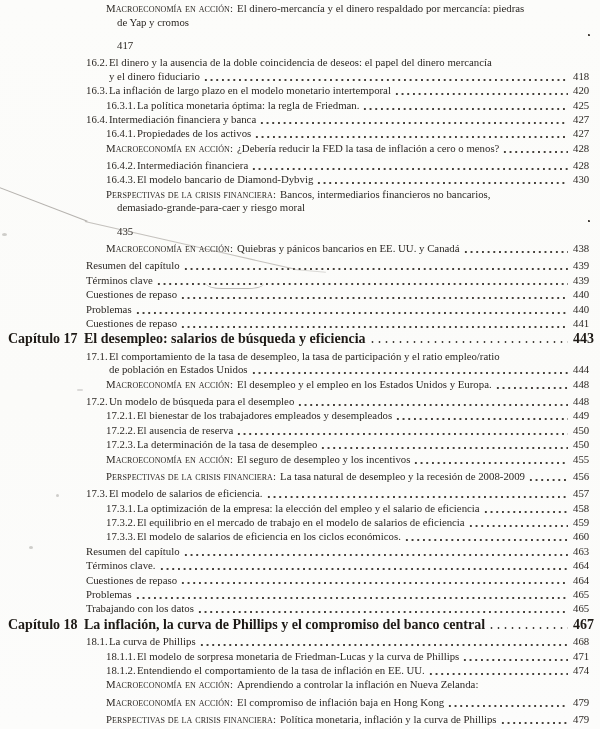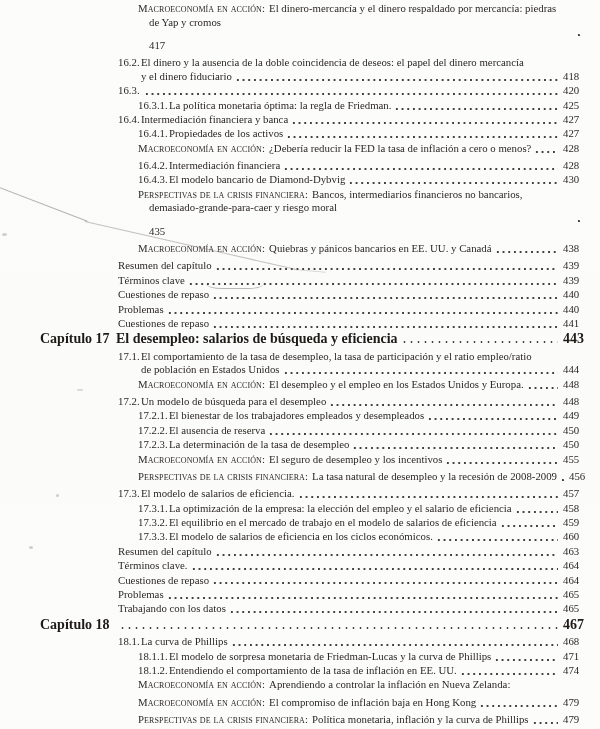--- a/index.html
+++ b/index.html
@@ -10,23 +10,22 @@
     overflow:hidden;
     font-family:"Liberation Serif","DejaVu Serif",serif;
     color:#2c2824;
     box-sizing:border-box;
     padding-top:2px;
   }
   #toc{position:relative;}
   .row{
     position:relative;
     padding-left:86px;
-    padding-right:15px;
+    padding-right:5px;
     font-size:10.8px;
-    margin-left:32px;
   }
   .row + .row{margin-top:0.9px;}
   #toc > .row:first-child{margin-top:0;}
   .line{
     display:flex;
     align-items:baseline;
     line-height:13.5px;
     white-space:pre;
   }
   .num{flex:none;display:inline-block;}
@@ -98,21 +97,21 @@
   <div id="toc">
       <div class="row feature">
         <div class="line"><span class="label">Macroeconomía en acción:</span><span class="txt">El dinero-mercancía y el dinero respaldado por mercancía: piedras</span></div>
         <div class="line cont"><span class="txt">de Yap y cromos</span><span class="dots"></span><span class="pg">417</span></div>
       </div>
       <div class="row section">
         <div class="line"><span class="num">16.2.</span><span class="txt">El dinero y la ausencia de la doble coincidencia de deseos: el papel del dinero mercancía</span></div>
         <div class="line cont"><span class="txt">y el dinero fiduciario</span><span class="dots"></span><span class="pg">418</span></div>
       </div>
       <div class="row section">
-        <div class="line"><span class="num">16.3.</span><span class="dots"></span><span class="pg">420</span></div>
+        <div class="line"><span class="num">16.3.</span><span class="txt">La inflación de largo plazo en el modelo monetario intertemporal</span><span class="dots"></span><span class="pg">420</span></div>
       </div>
       <div class="row subsection">
         <div class="line"><span class="num">16.3.1.</span><span class="txt">La política monetaria óptima: la regla de Friedman.</span><span class="dots"></span><span class="pg">425</span></div>
       </div>
       <div class="row section">
         <div class="line"><span class="num">16.4.</span><span class="txt">Intermediación financiera y banca</span><span class="dots"></span><span class="pg">427</span></div>
       </div>
       <div class="row subsection">
         <div class="line"><span class="num">16.4.1.</span><span class="txt">Propiedades de los activos</span><span class="dots"></span><span class="pg">427</span></div>
       </div>
@@ -198,21 +197,21 @@
         <div class="line"><span class="txt">Cuestiones de repaso</span><span class="dots"></span><span class="pg">464</span></div>
       </div>
       <div class="row back">
         <div class="line"><span class="txt">Problemas</span><span class="dots"></span><span class="pg">465</span></div>
       </div>
       <div class="row back">
         <div class="line"><span class="txt">Trabajando con los datos</span><span class="dots"></span><span class="pg">465</span></div>
       </div>
       <div class="row chapter">
         <span class="gutter">Capítulo 18</span>
-        <div class="line"><span class="dots"></span><span class="pg">467</span></div>
+        <div class="line"><span class="txt">La inflación, la curva de Phillips y el compromiso del banco central</span><span class="dots"></span><span class="pg">467</span></div>
       </div>
       <div class="row section">
         <div class="line"><span class="num">18.1.</span><span class="txt">La curva de Phillips</span><span class="dots"></span><span class="pg">468</span></div>
       </div>
       <div class="row subsection">
         <div class="line"><span class="num">18.1.1.</span><span class="txt">El modelo de sorpresa monetaria de Friedman-Lucas y la curva de Phillips</span><span class="dots"></span><span class="pg">471</span></div>
       </div>
       <div class="row subsection">
         <div class="line"><span class="num">18.1.2.</span><span class="txt">Entendiendo el comportamiento de la tasa de inflación en EE. UU.</span><span class="dots"></span><span class="pg">474</span></div>
       </div>

